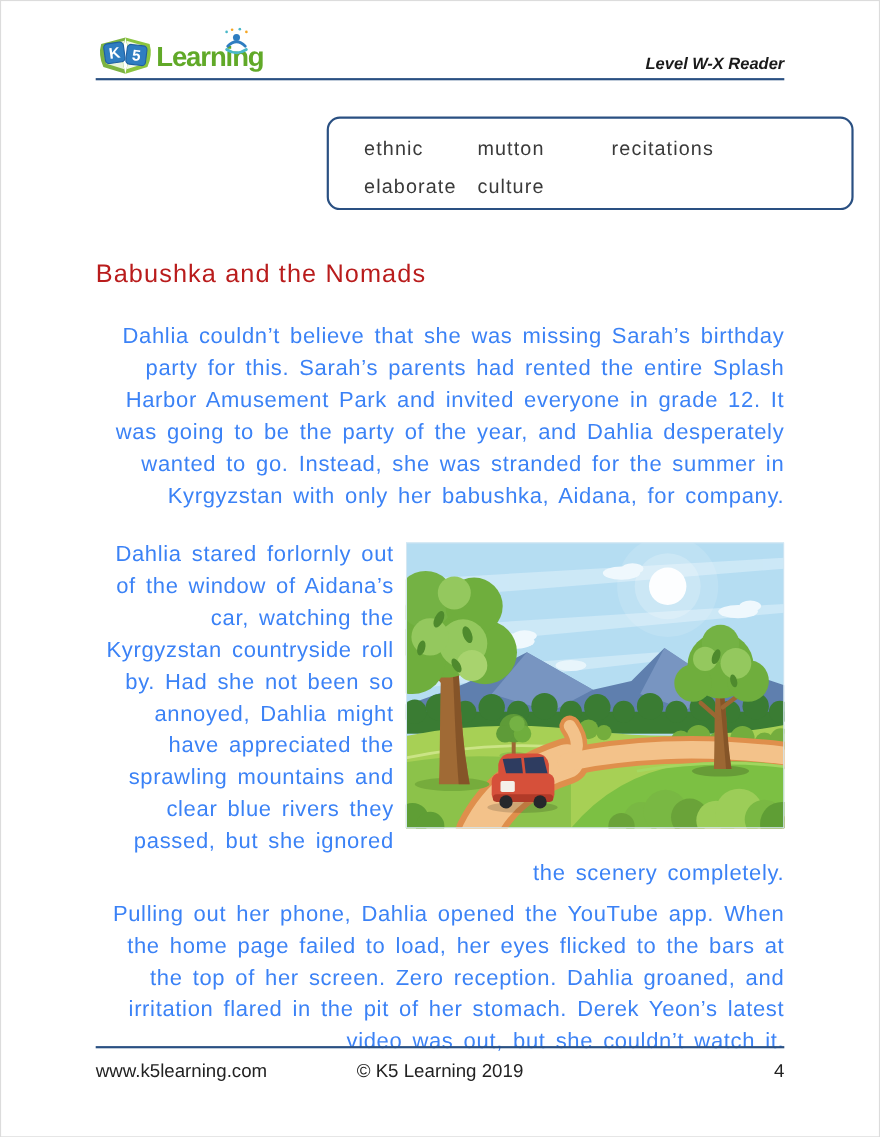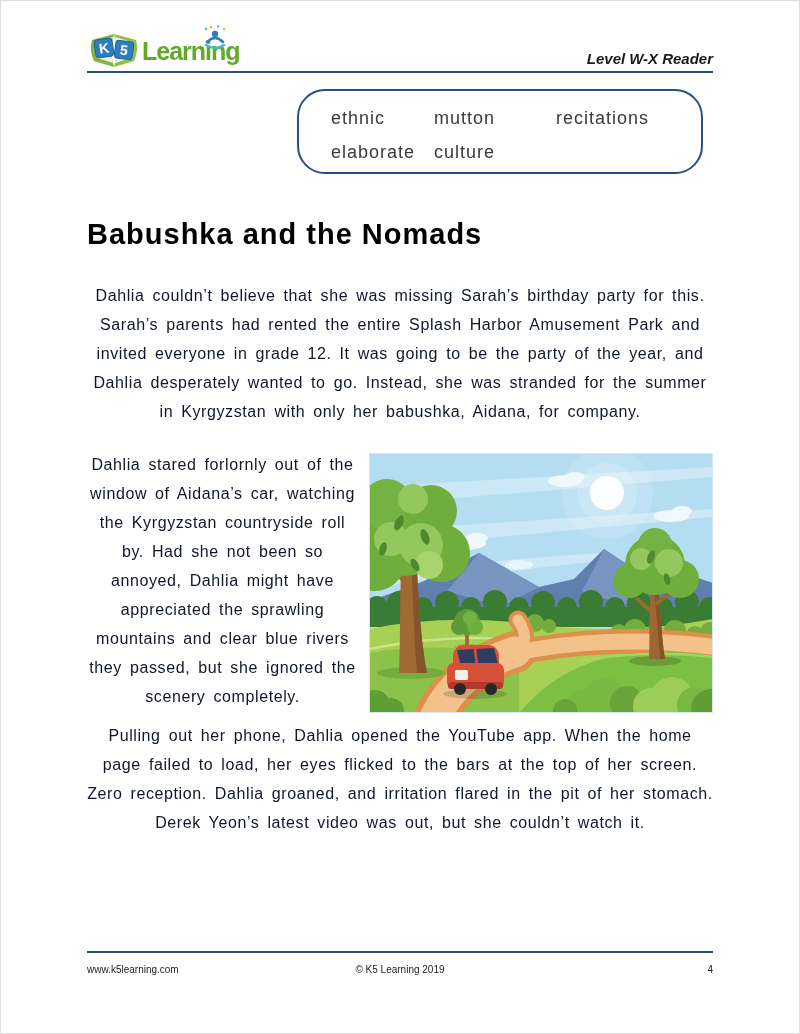--- a/index.html
+++ b/index.html
@@ -21,54 +21,54 @@
     padding-top:26px; height:70px;
   }
   .level-label {
     font-style:italic; font-weight:bold; font-size:15px; color:#1a1a1a;
     padding-bottom:4px;
     margin-left:43px;
   }
   .rule { height:2px; background:#2a5082; }
   
   .vocab-box {
-    width:406px; height:85px;
-    margin-left:210px; margin-top:16px;
-    border:2.5px solid #2a5082; border-radius:28px;
+    width:479px; height:85px;
+    margin-left:210px; margin-top:33px;
+    border:2.5px solid #2a5082; border-radius:12px;
     padding:13px 0 0 32px;
     display:grid; grid-template-columns:103px 122px 1fr;
     row-gap:0;
   }
   .vocab-word {
     font-size:18px; letter-spacing:1px; color:#3a3a3a; line-height:29px;
   }
   
   .story-title {
     margin-top:44px;
-    font-size:29px; font-weight:bold; color:#000000; letter-spacing:1px;
+    font-size:23px; font-weight:normal; color:#b91c1c; letter-spacing:1px;
   }
   .para {
-    font-size:16px; line-height:29px; letter-spacing:.6px; word-spacing:3px;
-    color:#0f172a; text-align:center;
+    font-size:20px; line-height:29px; letter-spacing:.6px; word-spacing:3px;
+    color:#3b82f6; text-align:right;
   }
   .para-1 { margin-top:30px; }
   .wrap-section { margin-top:24px; }
   .wrap-section::after { content:""; display:block; clear:both; }
   .illustration {
     float:right; width:344px; height:260px; margin-left:11px; margin-top:3px;
   }
   .illustration svg { display:block; width:344px; height:260px; }
   .para-3 { margin-top:8px; }
   
   .footer {
     position:absolute; left:86px; right:86px; top:950px;
   }
   .footer-row {
     display:flex; justify-content:space-between; align-items:flex-start;
-    margin-top:11px; font-size:10px; color:#222;
+    margin-top:11px; font-size:17px; color:#222;
   }
   .footer-center { position:absolute; left:0; right:0; text-align:center; }
   .footer-row { position:relative; }
   .footer-left, .footer-right { z-index:1; }
   
   .logo { width:180px; height:46px; }
 </style>
 </head>
 <body>
 

